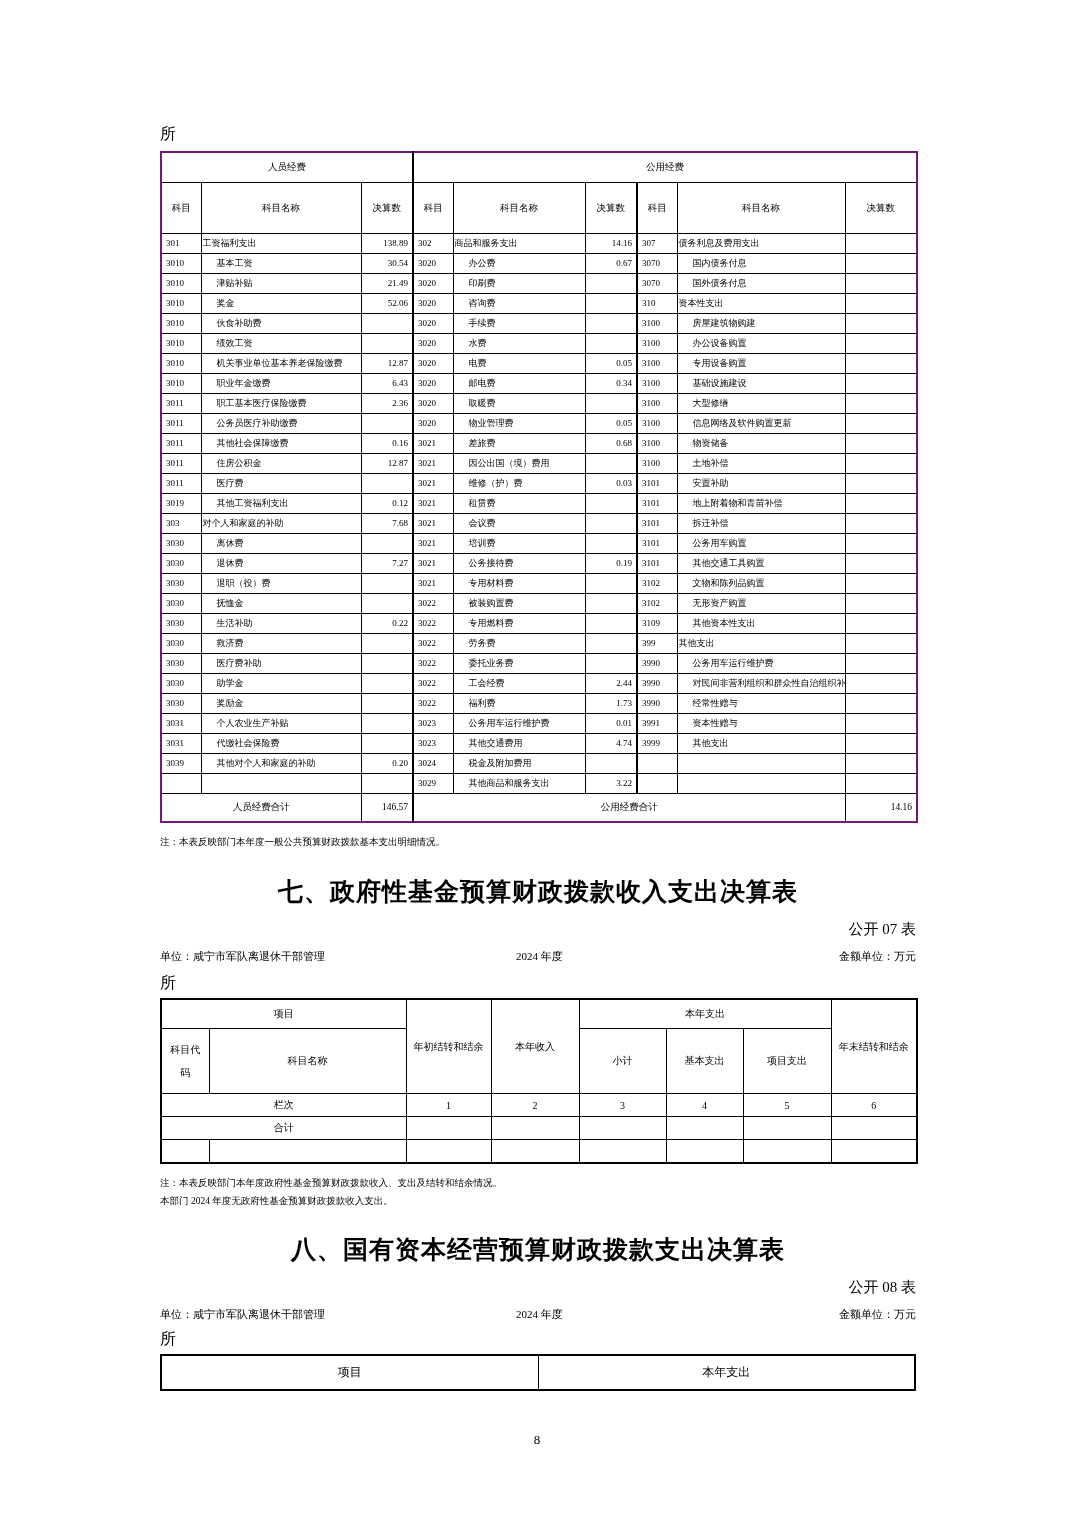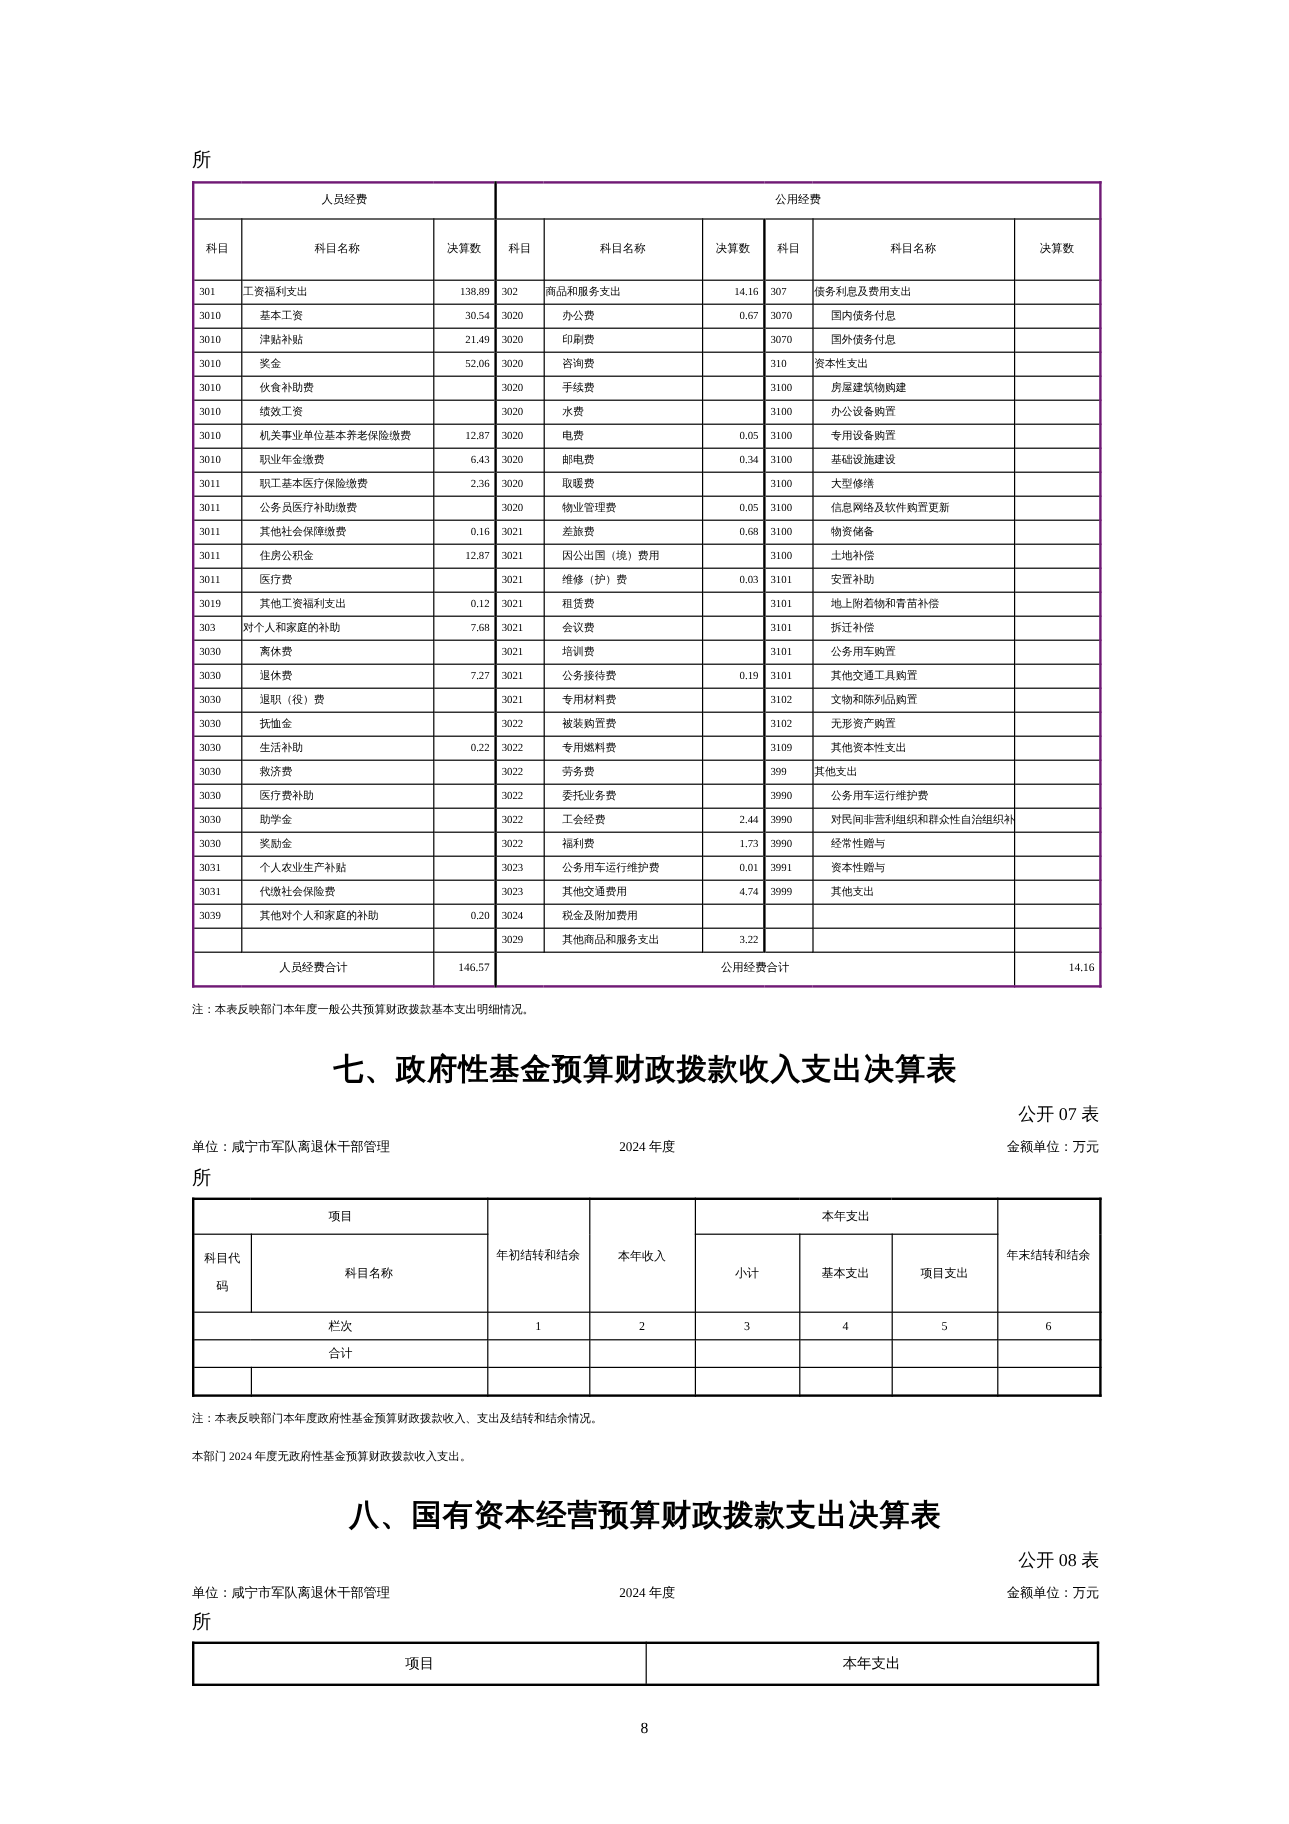--- a/index.html
+++ b/index.html
@@ -480,21 +480,21 @@
         <td></td>
         <td></td>
         <td></td>
         <td></td>
         <td></td>
       </tr>
     </tbody>
       </table>
 
     <div class="note" style="margin-top:13px">注：本表反映部门本年度政府性基金预算财政拨款收入、支出及结转和结余情况。</div>
-    <div class="note" style="margin-top:19px">本部门 2024 年度无政府性基金预算财政拨款收入支出。</div>
+    <div class="note" style="margin-top:5px">本部门 2024 年度无政府性基金预算财政拨款收入支出。</div>
 
     <div class="sec-title" style="margin-top:25px">八、国有资本经营预算财政拨款支出决算表</div>
     <div class="sheet-label">公开 08 表</div>
     <div class="unit-line">
       <span>单位：咸宁市军队离退休干部管理</span>
       <span class="u-year">2024 年度</span>
       <span class="u-money">金额单位：万元</span>
     </div>
     <div class="unit-cont" style="margin-top:4px">所</div>
 

